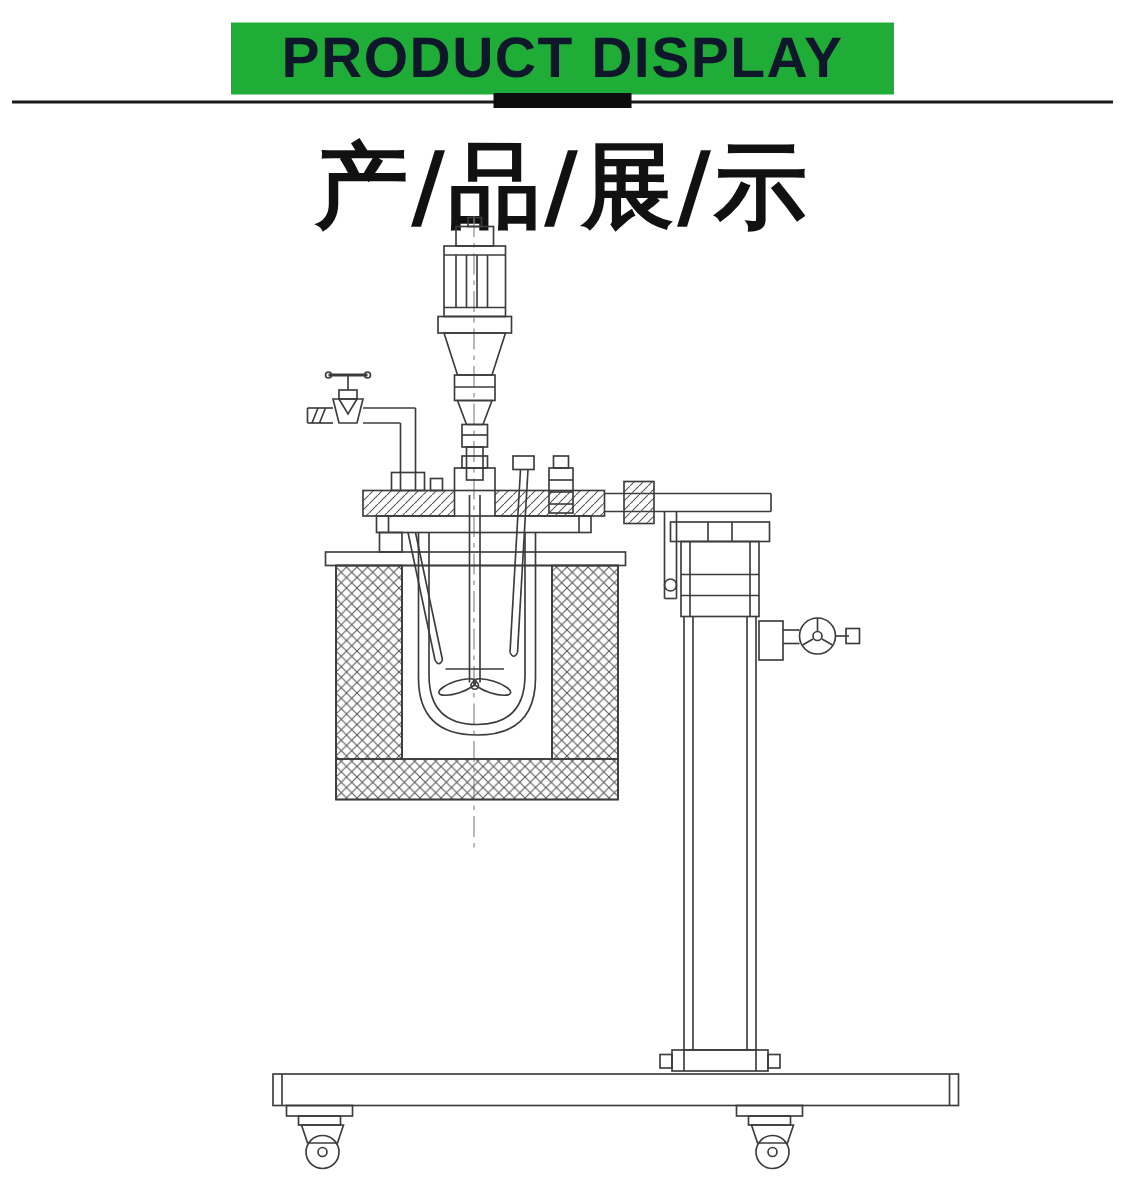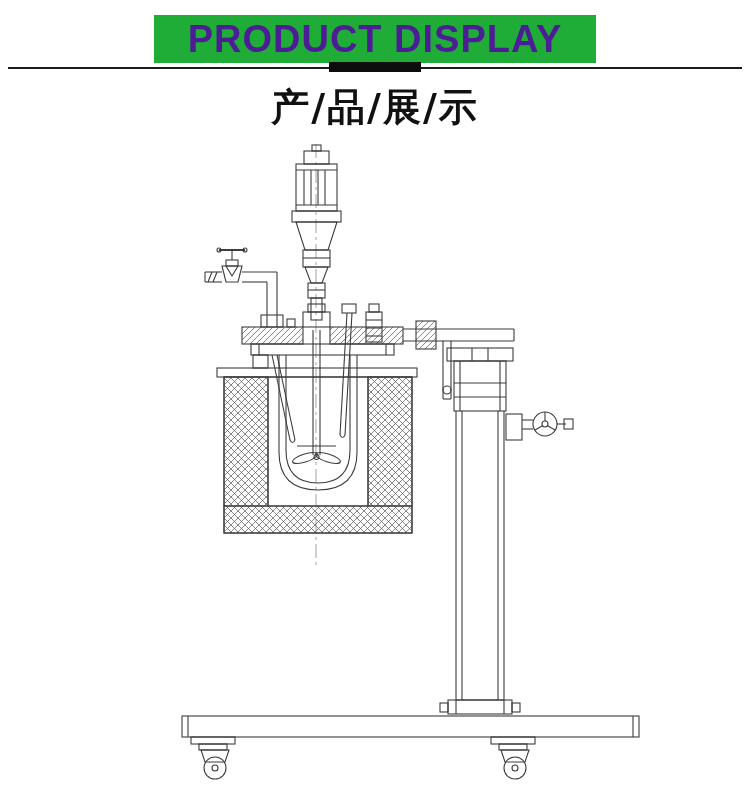--- a/index.html
+++ b/index.html
@@ -7,34 +7,34 @@
   .page {
     position:relative; width:750px; height:800px; margin:0 auto;
     background:#ffffff; overflow:hidden;
     font-family:"Liberation Sans", sans-serif;
   }
   .banner {
     position:absolute; left:154px; top:15px; width:442px; height:48px;
     background:#1fad38; display:flex; align-items:center; justify-content:center;
   }
   .banner h1 {
-    color:#4c1d95; font-size:38px; font-weight:bold; letter-spacing:1px;
+    color:#0f172a; font-size:38px; font-weight:bold; letter-spacing:1px;
     font-family:"Liberation Sans", sans-serif; white-space:nowrap;
   }
   .divider-line {
     position:absolute; left:8px; top:67px; width:734px; height:2px;
     background:#1a1a1a;
   }
   .divider-block {
     position:absolute; left:329px; top:62px; width:92px; height:10px;
     background:#0d0d0d;
   }
   .subtitle {
     position:absolute; top:82px; left:0; width:100%;
-    text-align:center; font-size:38px; font-weight:bold; color:#111;
+    text-align:center; font-size:62px; font-weight:bold; color:#111;
     letter-spacing:2px; font-family:"DejaVu Sans", sans-serif;
   }
   .drawing { position:absolute; top:140px; left:0; width:750px; height:660px; }
   svg .ln { fill:none; stroke:#3c3c3c; stroke-width:1.1; }
 </style>
 </head>
 <body>
 
 <div class="page">
 

